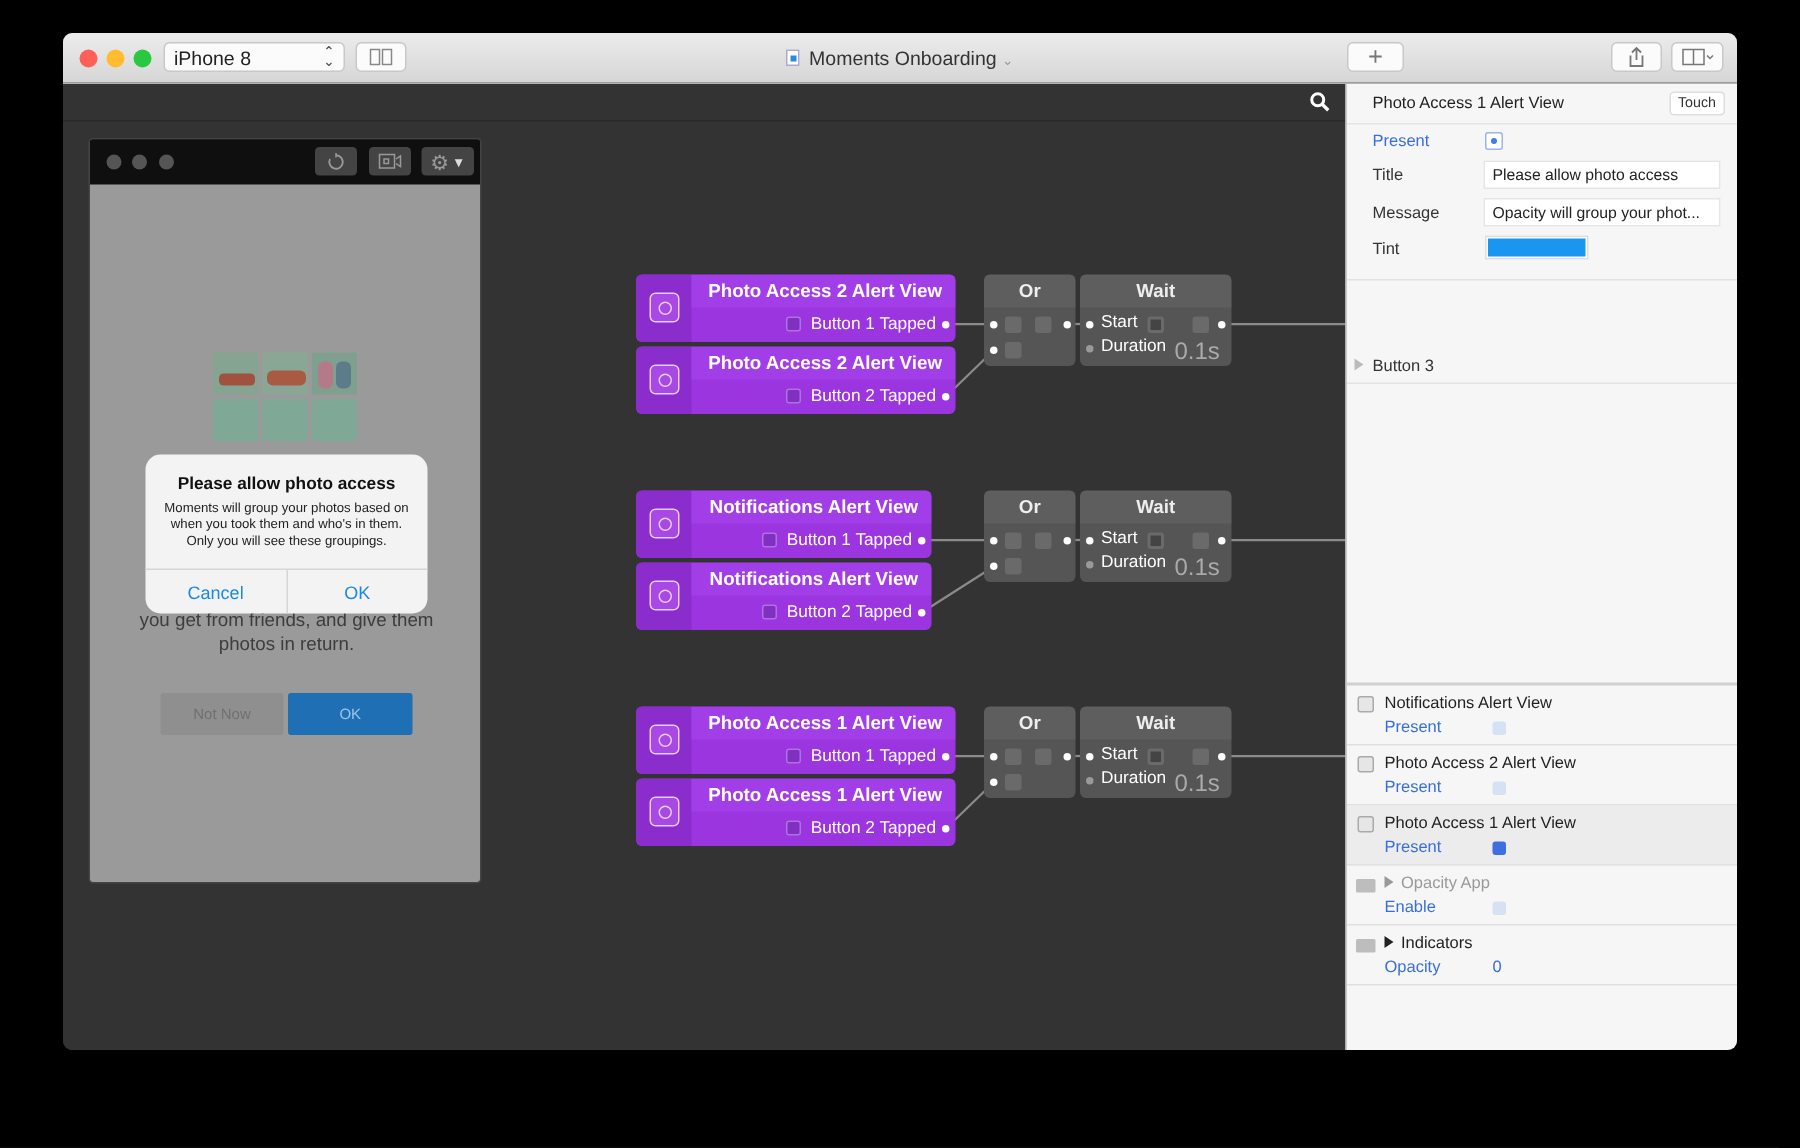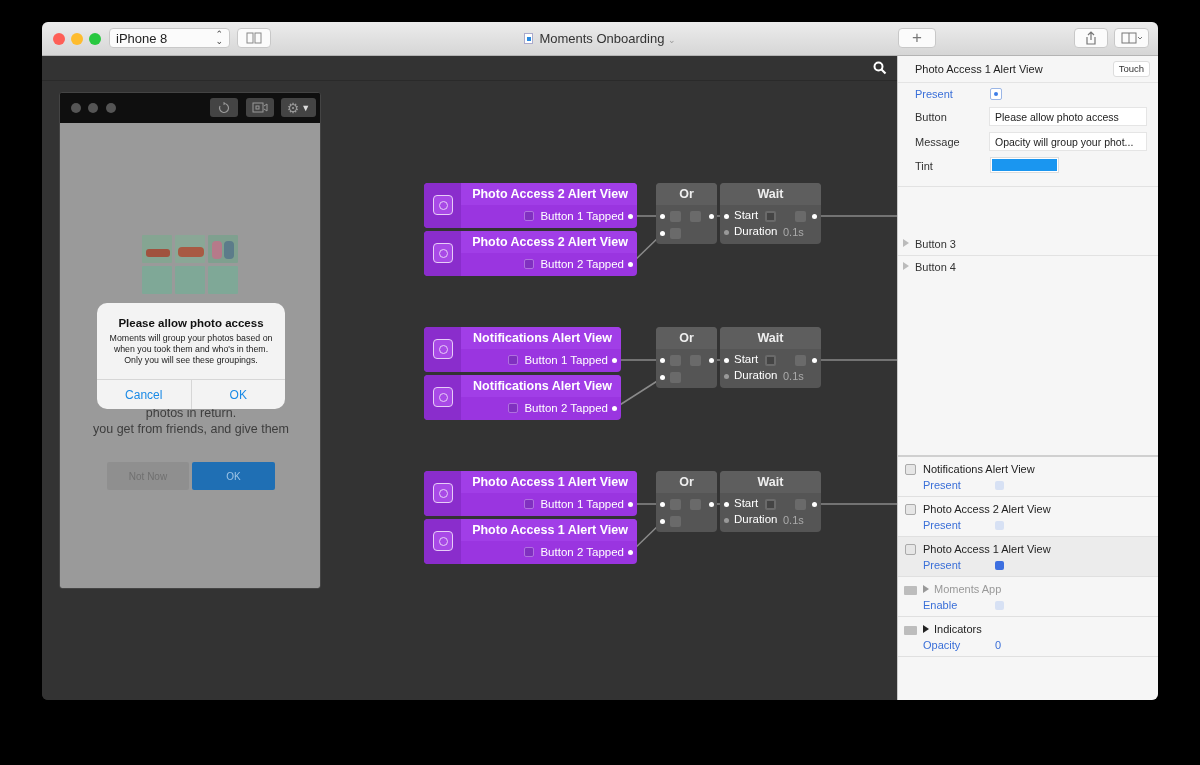--- a/index.html
+++ b/index.html
@@ -38,21 +38,21 @@
 .node .title{position:absolute;left:37px;right:0;top:0;height:22px;background:#a13ee7;color:#fff;font-size:12.5px;font-weight:bold;text-align:right;padding-right:9px;line-height:22px}
 .node .port{position:absolute;right:13px;top:25px;color:#fff;font-size:11.5px;line-height:16px;display:flex;align-items:center}
 .node .port .sq{width:10px;height:10px;background:#8030c0;border:1px solid #b070e0;border-radius:2px;margin-right:6px}
 .outdot{position:absolute;right:4px;top:31px;width:5px;height:5px;border-radius:50%;background:#fff}
 .ornode{position:absolute;width:61px;height:61px;background:#555;border-radius:4px;overflow:hidden}
 .ornode .title,.waitnode .title{height:22px;background:#5e5e5e;color:#eee;font-size:12.5px;font-weight:bold;text-align:center;line-height:22px}
 .waitnode{position:absolute;width:101px;height:61px;background:#555;border-radius:4px;overflow:hidden}
 .gsq{position:absolute;width:11px;height:11px;background:#6a6a6a;border-radius:2px}
 .dot{position:absolute;width:5px;height:5px;border-radius:50%;background:#fff}
 .wlabel{position:absolute;color:#fff;font-size:11.5px}
-.wdur{position:absolute;color:#aaa;font-size:11px}
+.wdur{position:absolute;color:#aaa;font-size:16px}
 .inspector{position:absolute;left:855px;top:34px;width:261px;height:644px;background:#f6f6f6;border-left:1px solid #c9c9c9}
 .insp-head{height:27px;position:relative;border-bottom:1px solid #e4e4e4;background:#f6f6f6}
 .insp-head .t{position:absolute;left:17px;top:7px;font-size:11px;color:#222}
 .touch{position:absolute;right:8px;top:5px;height:16px;padding:0 5px;background:#fff;border:1px solid #ddd;border-radius:3px;font-size:9.5px;color:#333;line-height:14px}
 .prow{position:absolute;left:17px;font-size:11px;color:#333}
 .pfield{position:absolute;left:91px;width:158px;height:19px;background:#fff;border:1px solid #e5e5e5;font-size:10.5px;color:#222;padding:3px 5px;white-space:nowrap;overflow:hidden}
 .chk{position:absolute;width:12px;height:12px;border:1px solid #9bb6e6;border-radius:2px;background:#fff}
 .chk.on:after{content:"";position:absolute;left:3px;top:3px;width:4px;height:4px;border-radius:50%;background:#3d7ee8}
 .btnrow{position:absolute;left:0;width:260px;height:23px;border-bottom:1px solid #e2e2e2;font-size:11px;color:#333}
 .btnrow .tri{position:absolute;left:5px;top:6px;width:0;height:0;border-left:6px solid #bbb;border-top:4px solid transparent;border-bottom:4px solid transparent}
@@ -144,22 +144,22 @@
           <div class="ph" style="left:66px;top:0;background:#7fa08f"></div>
           <div class="ph" style="left:0;top:31px"></div>
           <div class="ph" style="left:33px;top:31px"></div>
           <div class="ph" style="left:66px;top:31px"></div>
           <div style="position:absolute;left:4px;top:14px;width:24px;height:8px;background:#a0523e;border-radius:3px"></div>
           <div style="position:absolute;left:36px;top:12px;width:26px;height:10px;background:#a85a43;border-radius:4px"></div>
           <div style="position:absolute;left:70px;top:6px;width:10px;height:18px;background:#b57a8a;border-radius:4px"></div>
           <div style="position:absolute;left:82px;top:6px;width:10px;height:18px;background:#5c7c8a;border-radius:4px"></div>
         </div>
         <div class="behind-text">
+          <div>you get from friends, and give them</div>
           <div>photos in return.</div>
-          <div>you get from friends, and give them</div>
         </div>
         <div class="btn-notnow">Not Now</div>
         <div class="btn-ok">OK</div>
         <div class="alert">
           <h3>Please allow photo access</h3>
           <p>Moments will group your photos based on when you took them and who's in them. Only you will see these groupings.</p>
           <div class="alert-btns">
             <div>Cancel</div>
             <div>OK</div>
           </div>
@@ -314,37 +314,33 @@
     </div>
   </div>
 
   <div class="inspector">
     <div class="insp-head">
       <span class="t">Photo Access 1 Alert View</span>
       <span class="touch">Touch</span>
     </div>
     <span class="prow" style="top:32px;color:#3a6fd8">Present</span>
     <span class="chk on" style="left:92px;top:32px"></span>
-    <span class="prow" style="top:55px">Button</span>
+    <span class="prow" style="top:55px">Title</span>
     <div class="pfield" style="top:51px">Please allow photo access</div>
     <span class="prow" style="top:80px">Message</span>
     <div class="pfield" style="top:76px">Opacity will group your phot...</div>
     <span class="prow" style="top:104px">Tint</span>
     <div style="position:absolute;left:92px;top:101px;width:69px;height:16px;background:#fff;border:1px solid #ddd;padding:1px">
         <div style="width:100%;height:100%;background:#1a96f0"></div>
       </div>
     <div style="position:absolute;left:0;top:130px;width:260px;border-bottom:1px solid #e2e2e2"></div>
     <div class="btnrow" style="top:177px">
         <span class="tri"></span>
         <span class="l">Button 3</span>
       </div>
-    <div class="btnrow" style="top:200px;border-bottom:none">
-        <span class="tri"></span>
-        <span class="l">Button 4</span>
-      </div>
 
     <div class="layers">
       <div class="layer" style="top:0">
         <span class="ic"></span>
         <span class="name">Notifications Alert View</span>
         <span class="prop">Present</span>
         <span class="chk2"></span>
       </div>
       <div class="layer" style="top:40px">
         <span class="ic"></span>
@@ -353,21 +349,21 @@
         <span class="chk2"></span>
       </div>
       <div class="layer" style="top:80px;background:#ececec">
         <span class="ic"></span>
         <span class="name">Photo Access 1 Alert View</span>
         <span class="prop">Present</span>
         <span class="chk2" style="background:#3d6fe0"></span>
       </div>
       <div class="layer" style="top:120px">
         <span class="fold"></span>
-        <span class="name" style="color:#999"><span class="ftri" style="border-left-color:#999"></span><span>Moments App</span></span>
+        <span class="name" style="color:#999"><span class="ftri" style="border-left-color:#999"></span><span>Opacity App</span></span>
         <span class="prop">Enable</span>
         <span class="chk2"></span>
       </div>
       <div class="layer" style="top:160px">
         <span class="fold"></span>
         <span class="name"><span class="ftri"></span><span>Indicators</span></span>
         <span class="prop">Opacity</span>
         <span class="prop" style="left:97px">0</span>
       </div>
     </div>

